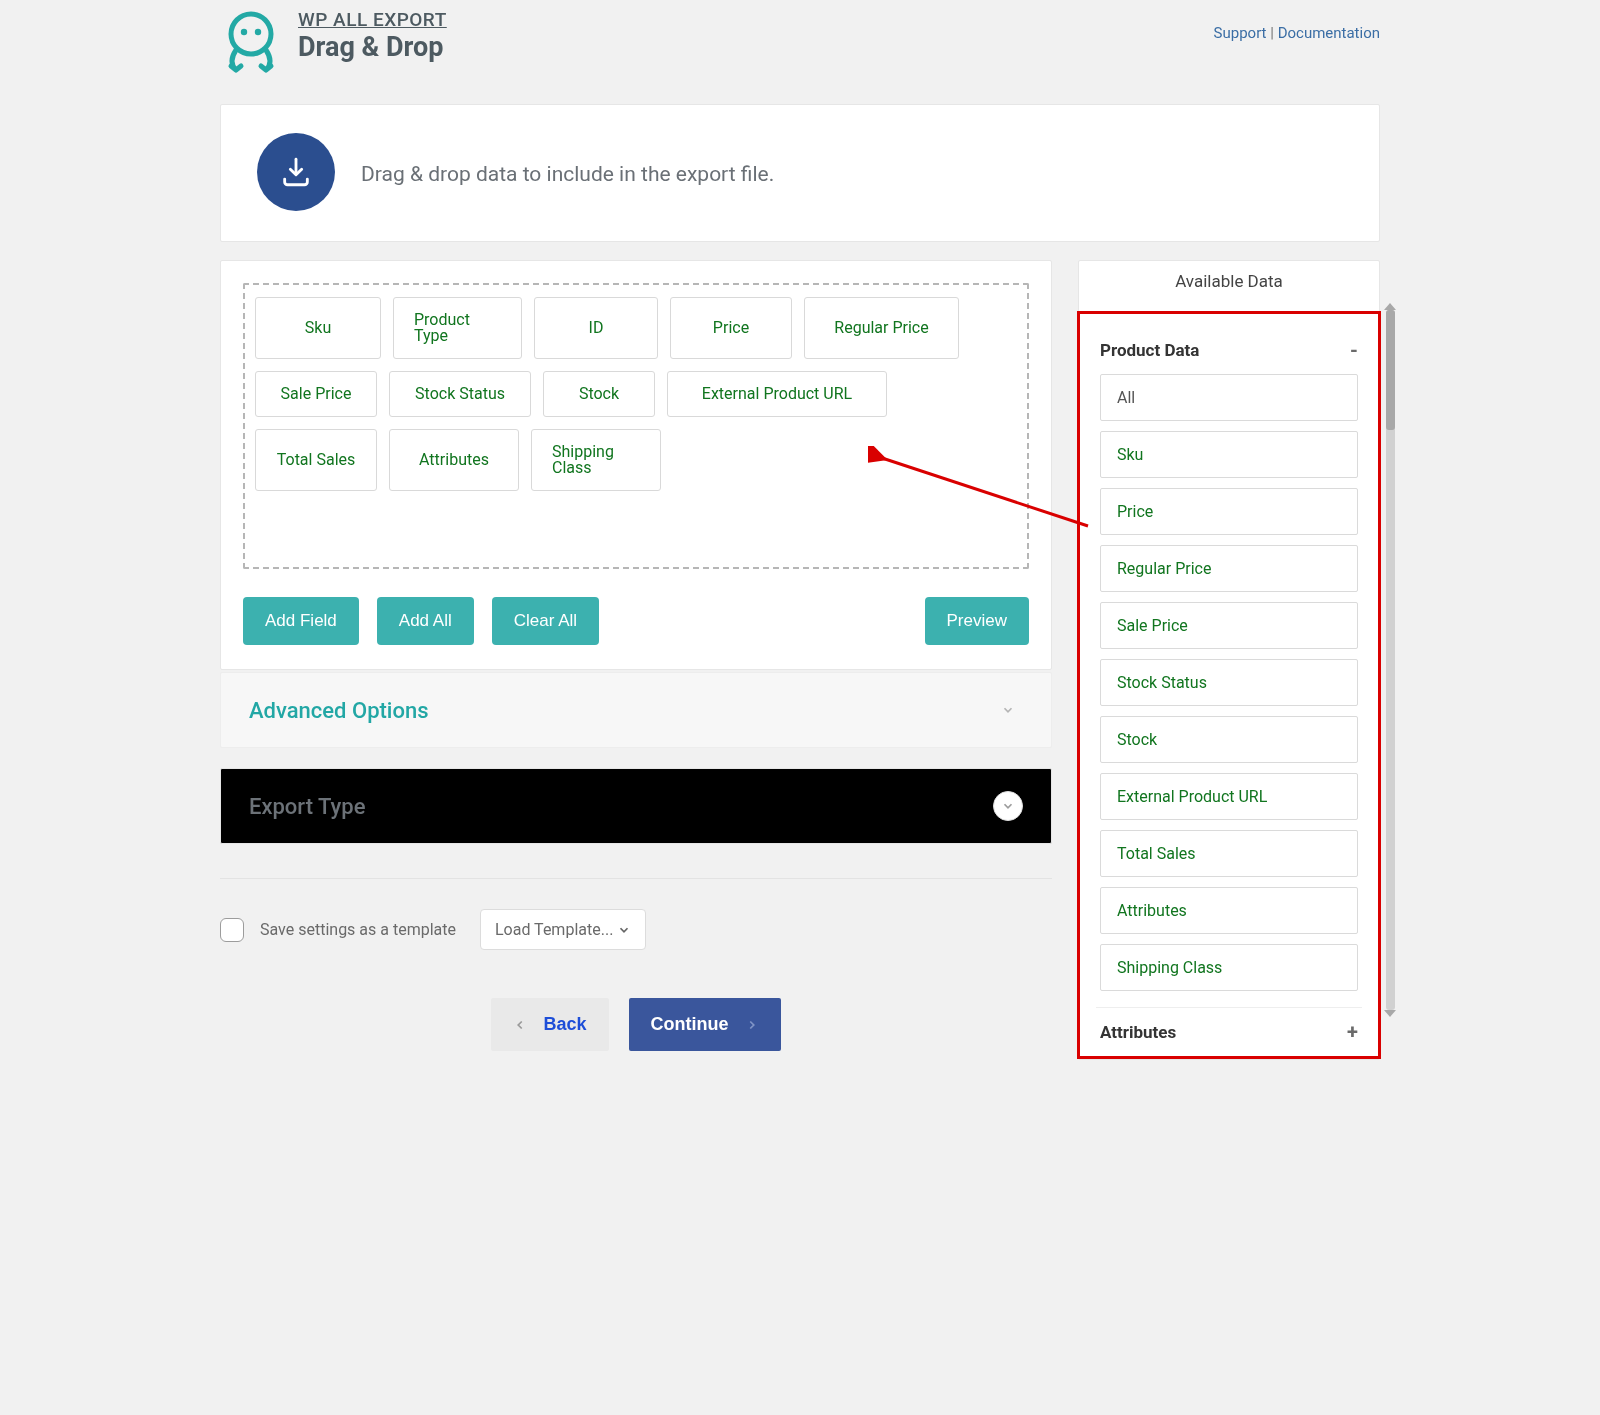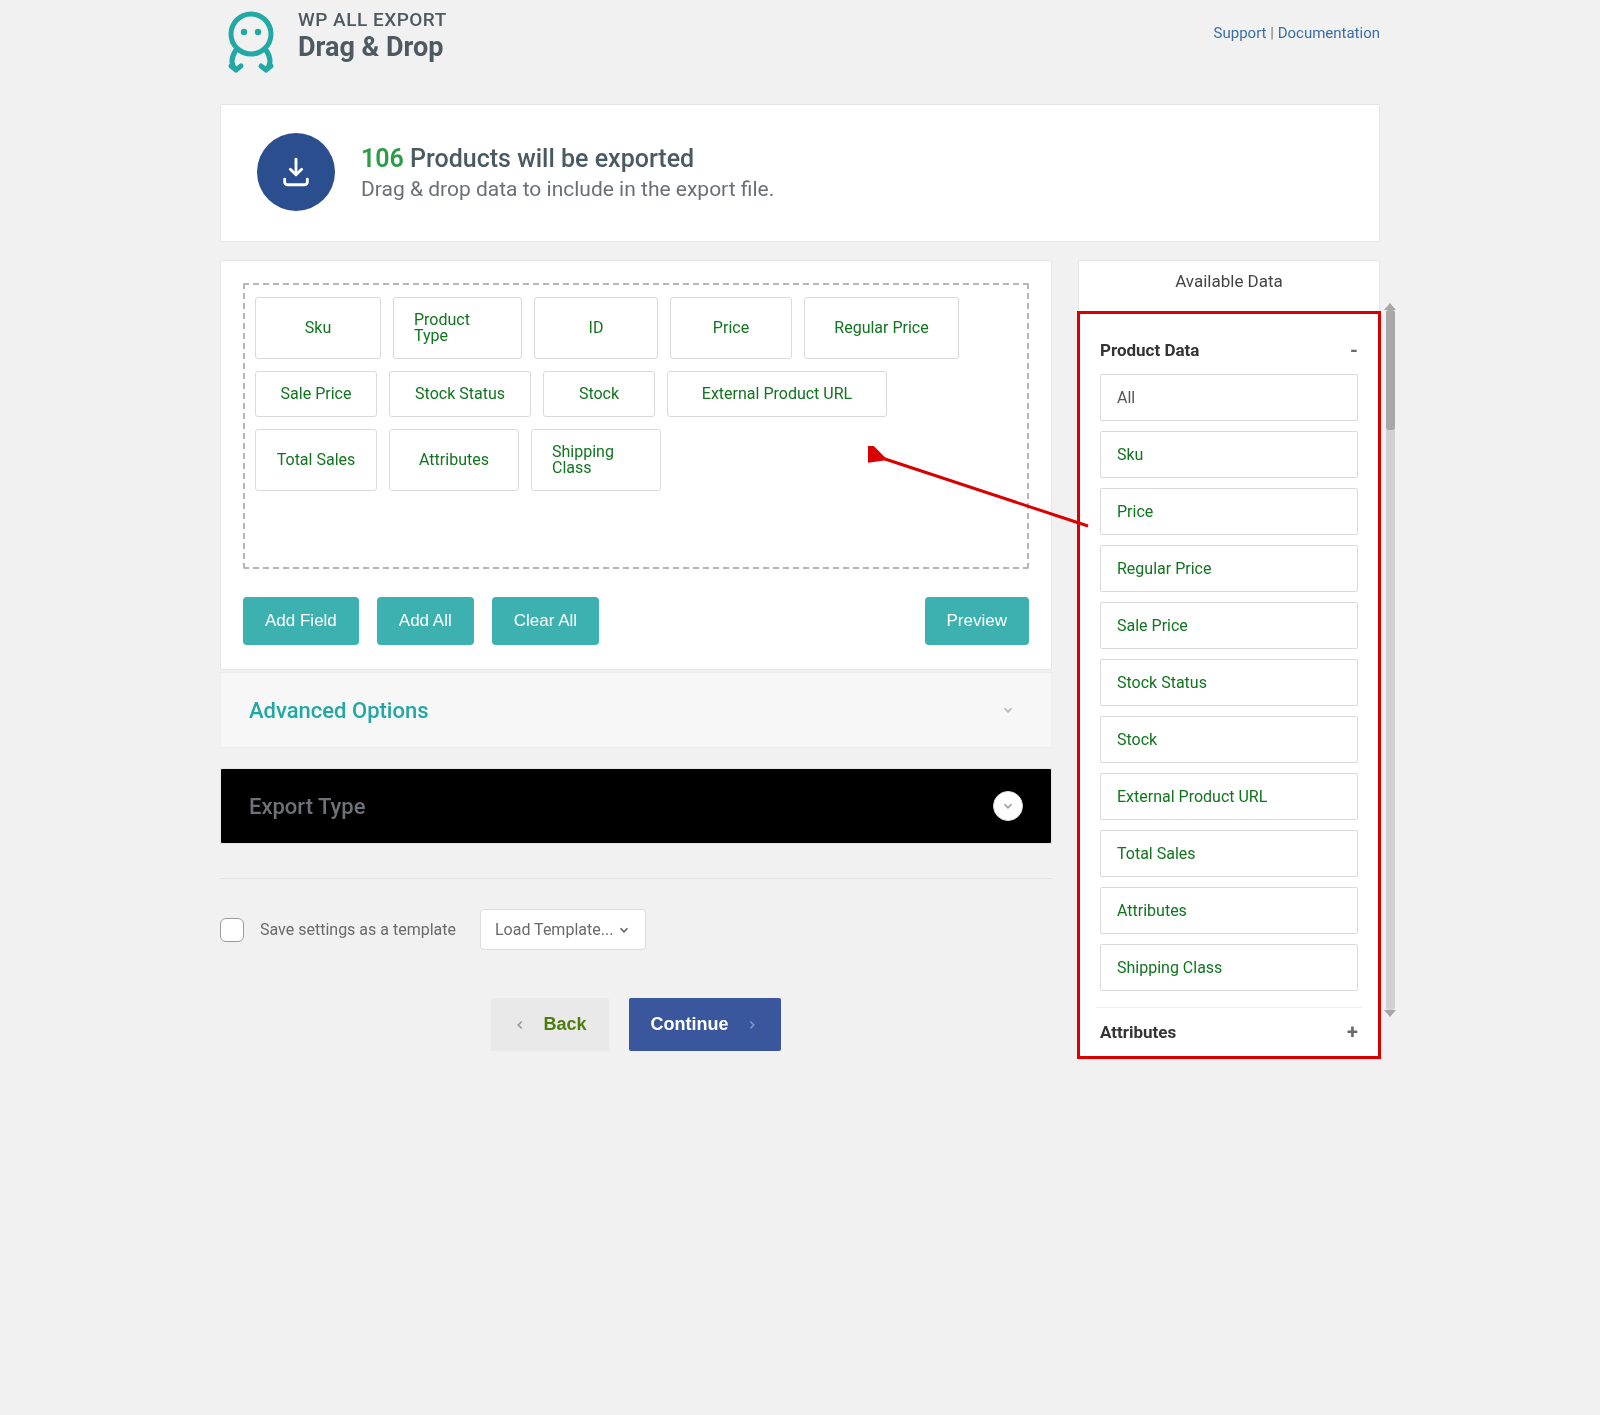--- a/index.html
+++ b/index.html
@@ -4,21 +4,21 @@
 <style>
   * { box-sizing: border-box; }
   html,body { margin:0; padding:0; font-family: -apple-system, BlinkMacSystemFont, "Segoe UI", Roboto, Helvetica, Arial, sans-serif; background:#f1f1f1; color:#444; }
   .page { width:1176px; margin:0 auto; }
 
   
   .header { display:flex; align-items:flex-start; padding:8px 8px 28px 8px; position:relative; }
   .logo-wrap { display:flex; align-items:flex-start; gap:16px; }
   .logo-svg { width:62px; height:68px; flex:none; }
   .brand-text { display:flex; flex-direction:column; }
-  .brand-small { font-size:19px; letter-spacing:0.5px; font-weight:500; color:#4d5a61; margin-top:0; }
+  .brand-small { font-size:19px; letter-spacing:0.5px; font-weight:500; color:#4d5a61; margin-top:0;text-decoration:underline; }
   .brand-big { font-size:27px; font-weight:700; color:#4d5a61; line-height:1.1; margin-top:2px; }
   .header-links { position:absolute; right:8px; top:24px; font-size:15px; color:#767676; }
   .header-links a { color:#3b6ea5; text-decoration:none; }
 
   
   .summary-box { background:#fff; border:1px solid #e6e6e6; border-radius:2px; padding:28px 36px 30px; display:flex; align-items:center; gap:26px; margin:0 8px 18px; }
   .summary-circle { width:78px; height:78px; border-radius:50%; background:#2b4e8f; display:flex; align-items:center; justify-content:center; flex:none; }
   .summary-circle svg { width:34px; height:34px; }
   .summary-text { }
   .summary-title { font-size:25px; color:#4a5a63; font-weight:500; }
@@ -61,21 +61,21 @@
   .chev-circle svg { width:14px; height:14px; }
 
   .below { margin-top:34px; border-top:1px solid #e3e3e3; padding-top:30px; display:flex; align-items:center; gap:16px; }
   .chk { width:24px; height:24px; border:1px solid #9c9c9c; border-radius:6px; background:#fff; flex:none; }
   .chk-label { font-size:16px; color:#6a6a6a; }
   .select-box { margin-left:8px; border:1px solid #dcdcdc; border-radius:4px; background:#fff; padding:10px 14px; display:flex; align-items:center; gap:4px; font-size:16px; color:#6a6a6a; }
   .select-box svg { width:14px; height:14px; }
 
   .nav-row { display:flex; justify-content:center; gap:20px; margin-top:48px; padding-bottom:30px; }
   .nav-btn { display:flex; align-items:center; gap:16px; padding:16px 22px; font-size:18px; font-weight:600; border:none; border-radius:2px; cursor:pointer; }
-  .nav-back { background:#e9e9e9; color:#4d7c0f; }
+  .nav-back { background:#e9e9e9; color:#1d4ed8; }
   .nav-cont { background:#3a569c; color:#fff; }
   .nav-btn svg { width:14px; height:14px; }
 
   
   .sidebar-box { background:#fff; border:1px solid #e6e6e6; border-radius:2px; position:relative; }
   .sidebar-title { text-align:center; font-size:17px; font-weight:400; color:#444; padding:10px 0 20px; }
   .side-scroll { position:absolute; right:-16px; top:49px; width:9px; height:700px; background:#d1d1d1; border-radius:3px; }
   .side-scroll .handle { position:absolute; width:9px; height:120px; background:#a8a8a8; border-radius:3px; top:0; }
   .side-scroll .arrow-up { position:absolute; top:-7px; left:-2px; width:0; height:0; border-left:6px solid transparent; border-right:6px solid transparent; border-bottom:7px solid #a8a8a8; }
   .side-scroll .arrow-dn { position:absolute; bottom:-7px; left:-2px; width:0; height:0; border-left:6px solid transparent; border-right:6px solid transparent; border-top:7px solid #a8a8a8; }
@@ -119,23 +119,20 @@
 
   <div class="summary-box">
     <div class="summary-circle">
       <svg viewBox="0 0 24 24" fill="none" stroke="#fff" stroke-width="2" stroke-linecap="round" stroke-linejoin="round">
         <path d="M12 3 v10"></path>
         <path d="M8 10 l4 4 l4 -4"></path>
         <path d="M4 17 v2 a2 2 0 0 0 2 2 h12 a2 2 0 0 0 2 -2 v-2"></path>
       </svg>
     </div>
     <div class="summary-text">
-      <div class="summary-title">
-        <span class="count">106</span><span> Products will be exported</span>
-      </div>
       <div class="summary-sub">Drag &amp; drop data to include in the export file.</div>
     </div>
   </div>
 
   <div class="columns">
 
     <div class="col-left">
 
       <div class="editor-panel">
         <div class="dropzone">

